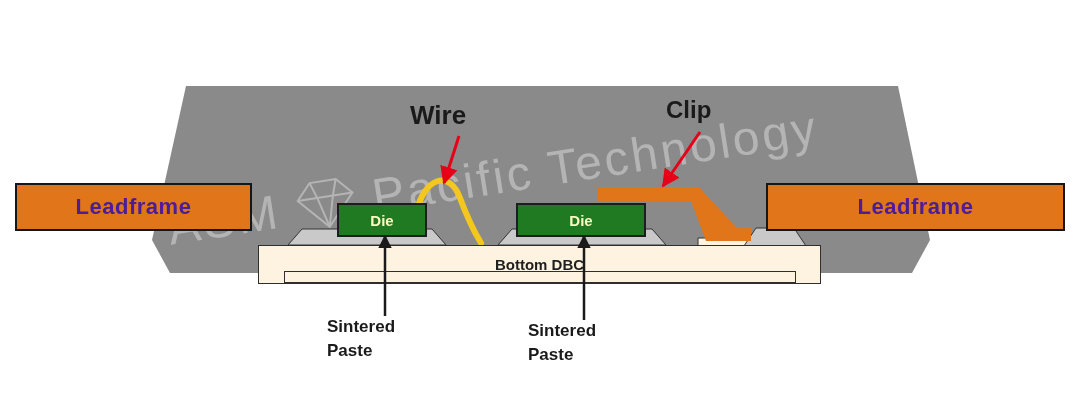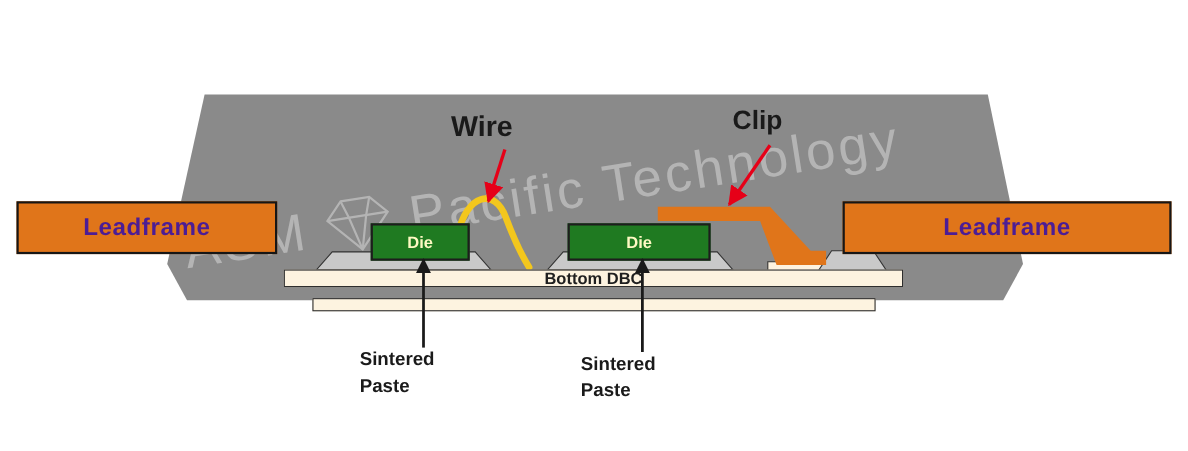--- a/index.html
+++ b/index.html
@@ -26,21 +26,21 @@
   }
   #leadframe-left{left:15px;width:237px;}
   #leadframe-right{left:766px;width:299px;}
   .die{
     background:var(--die-green,#1f7a21);border:2px solid #1d1d1d;height:34px;top:203px;
     color:#fef9c3;font-weight:bold;font-size:15px;
   }
   #die-left{left:337px;width:90px;}
   #die-right{left:516px;width:130px;}
   #dbc-top{
-    left:258px;top:245px;width:563px;height:16px;
+    left:258px;top:245px;width:563px;height:39px;
     background:var(--dbc-cream,#fdf3e0);border:1.5px solid #2e2e2e;
     color:#1f1f1f;font-weight:bold;font-size:15px;
   }
   #dbc-bottom{
     left:284px;top:271px;width:512px;height:12px;
     background:var(--dbc-cream,#fdf3e0);border:1.5px solid #2e2e2e;
   }
   .callout{
     z-index:5;color:var(--ink-black,#1a1a1a);font-weight:bold;text-align:left;
   }

